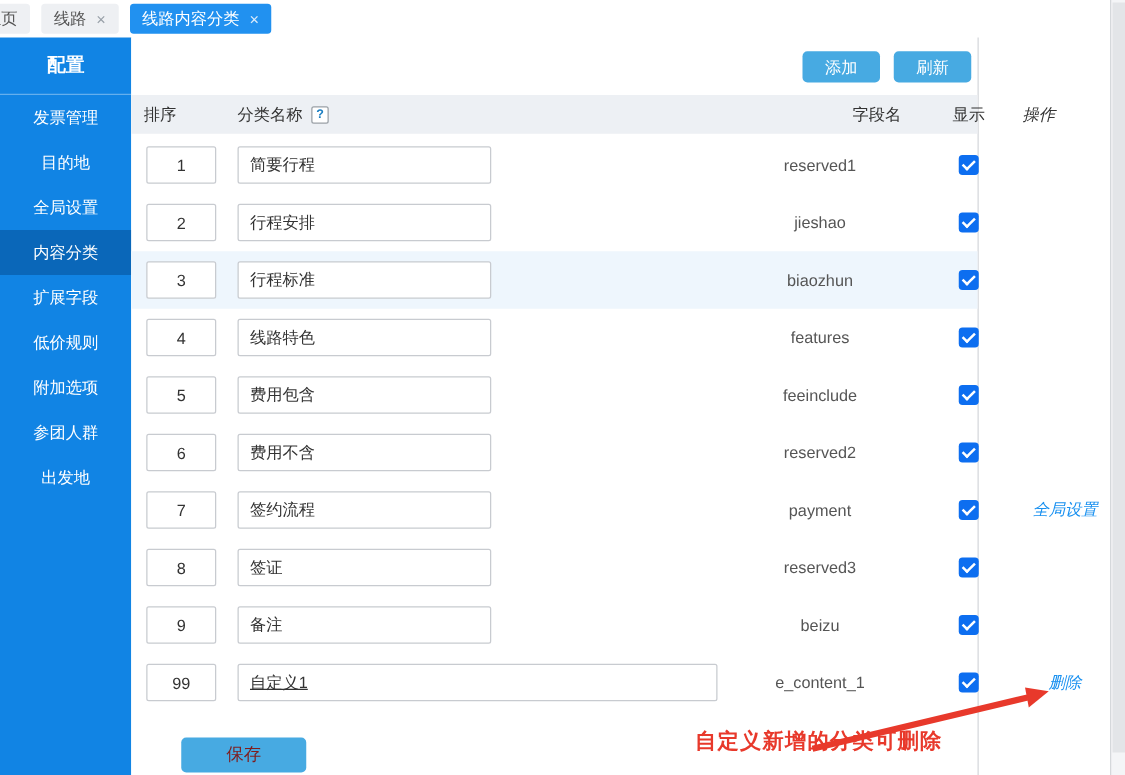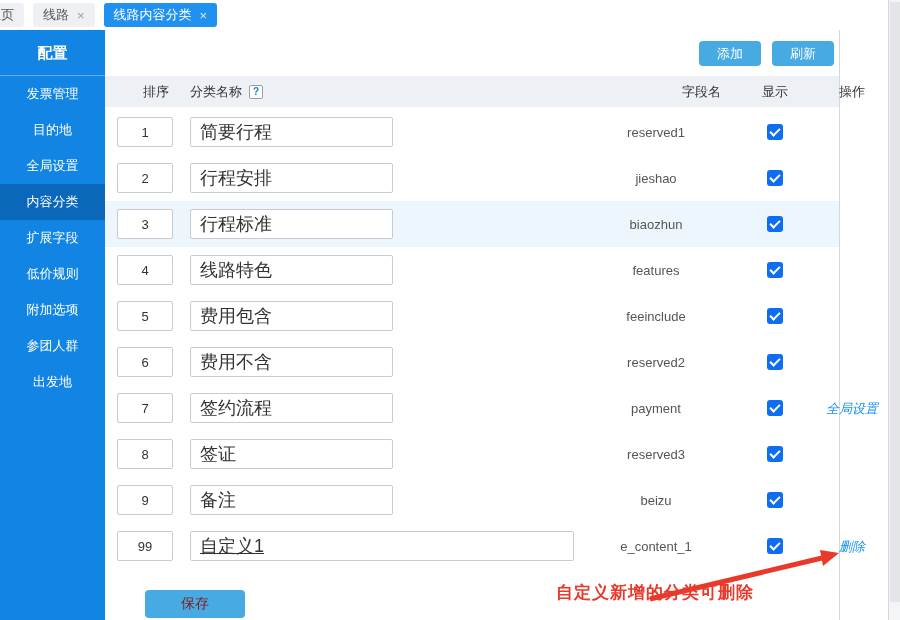--- a/index.html
+++ b/index.html
@@ -25,49 +25,49 @@
 
   
   .sidebar { position:absolute; top:30px; left:0; width:105px; height:590px;
     background: var(--sidebar); color:#fff; }
   .side-header { height:46px; line-height:46px; text-align:center; font-weight:bold;
     font-size:15px; border-bottom:1px solid rgba(255,255,255,.35); }
   .side-item { height:36px; line-height:36px; text-align:center; font-size:13px; cursor:pointer; }
   .side-item.active { background: var(--sidebar-active); }
 
   
-  .content { position:absolute; left:105px; top:30px; width:735px; height:590px;
+  .content { position:absolute; left:105px; top:30px; width:678px; height:590px;
     background:#fff; border-right:1px solid #d5d8db; }
   .btn { position:absolute; top:11px; height:25px; width:62px; border:none; border-radius:4px;
     background: var(--button); color:#fff; font-size:13px; cursor:pointer;
     font-family:"Liberation Sans","DejaVu Sans",sans-serif; }
   .btn-add { right:78px; }
   .btn-refresh { right:5px; }
 
   .thead { position:absolute; top:46px; left:0; right:0; height:31px;
     background: var(--header-bg); font-size:13px; color:#333; }
   .thead .h { position:absolute; top:0; line-height:31px; }
-  .h-sort { left:38px; }
+  .h-sort { left:10px; }
   .h-name { left:85px; display:flex; align-items:center; height:31px; }
   .help-box { display:inline-flex; align-items:center; justify-content:center;
     width:14px; height:14px; margin-left:7px; background:#fff; border:1px solid #9aa0a6;
     border-radius:2px; color:#1a7ec2; font-size:10px; font-weight:bold; cursor:pointer; }
   .h-field { left:486px; width:130px; text-align:right; }
   .h-show { left:640px; width:60px; text-align:center; }
-  .h-action { left:705px; width:84px; text-align:center; }
+  .h-action { left:684px; width:84px; text-align:center;font-style:italic; }
 
   .tbody { position:absolute; top:79px; left:0; right:0; }
   .trow { position:relative; height:46px; }
   .trow.hl { background: var(--row-hl); }
   .sort-input { position:absolute; left:12px; top:50%; transform:translateY(-50%);
     width:56px; height:30px; text-align:center; border:1px solid #c8cbd0; border-radius:2px;
     font-size:13px; color:#333; background:#fff; font-family:inherit; }
   .name-input { position:absolute; left:85px; top:50%; transform:translateY(-50%);
     width:203px; height:30px; padding:0 9px; border:1px solid #c8cbd0; border-radius:2px;
-    font-size:18px; color:#333; background:#fff; font-family:inherit; }
+    font-size:13px; color:#333; background:#fff; font-family:inherit; }
   .name-input.wide { width:384px;text-decoration:underline; }
   .field { position:absolute; left:486px; width:130px; top:50%; transform:translateY(-50%);
     text-align:center; font-size:13px; color:#555; }
   .show-col { position:absolute; left:640px; width:60px; top:50%; transform:translateY(-50%);
     display:flex; justify-content:center; }
   .cbx { width:16px; height:16px; background: var(--checkbox); border-radius:3px;
     position:relative; cursor:pointer; }
   .cbx::after { content:""; position:absolute; left:3px; top:4px; width:8px; height:4px;
     border-left:2px solid #fff; border-bottom:2px solid #fff; transform:rotate(-45deg); }
   .action-col { position:absolute; left:705px; width:84px; top:50%; transform:translateY(-50%);

